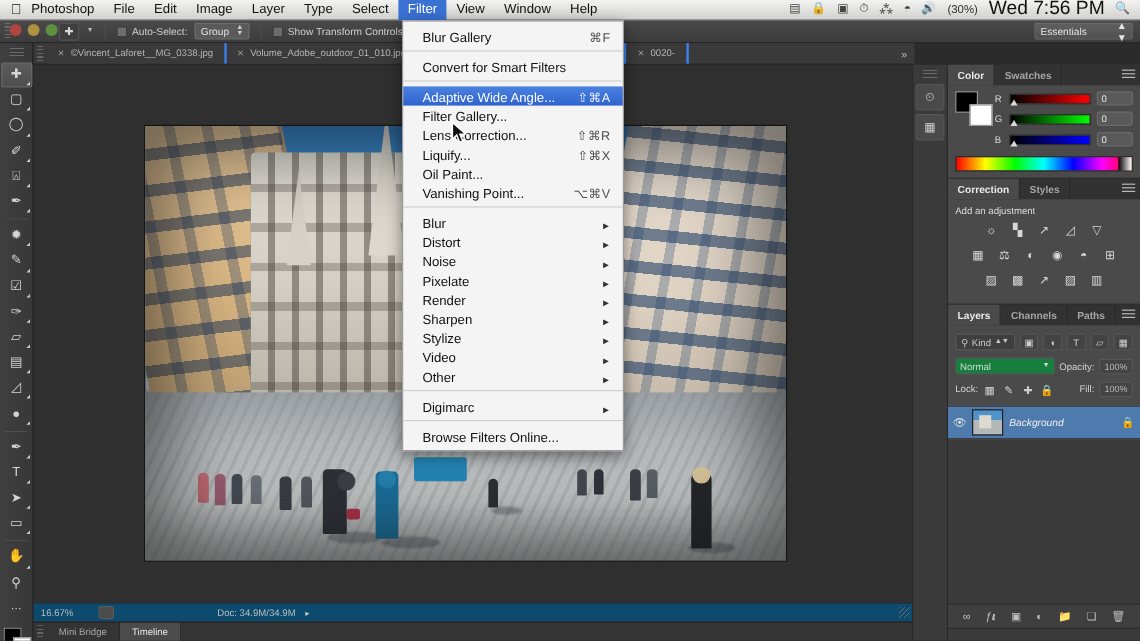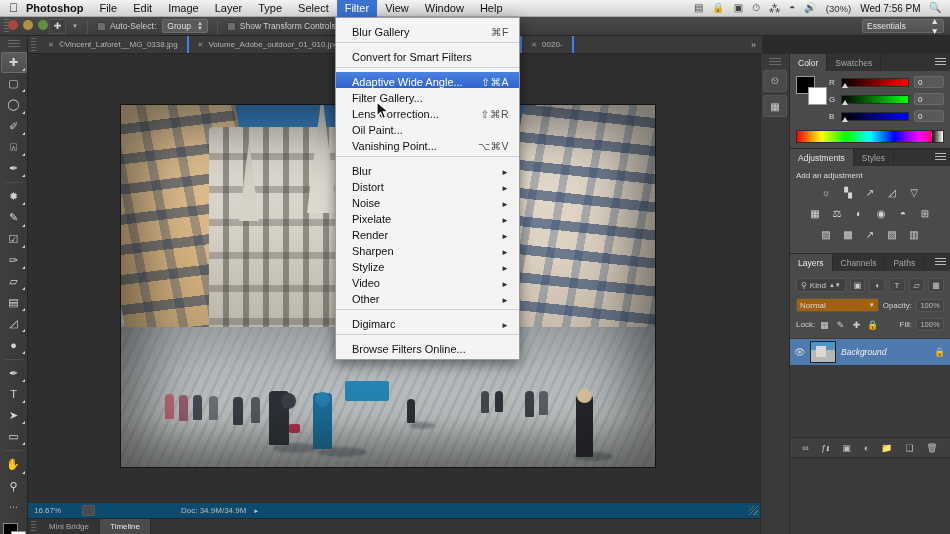--- a/index.html
+++ b/index.html
@@ -18,26 +18,26 @@
     border-bottom: 1px solid #a8a8a8;
     display: flex; align-items: center;
     font-size: 11px; color: #111;
     z-index: 40;
   }
   .osbar .apple { margin-left: 9px; font-size: 12px; line-height: 1; }
   .osbar .mitem {
     padding: 0 8px; height: 17px; line-height: 17px;
     white-space: nowrap; cursor: default;
   }
-  .osbar .mitem.bold { font-weight: bold; }
+  .osbar .mitem.bold { font-weight: normal; }
   .osbar .mitem.active { background: #3a71d2; color: #fff; }
   .osbar .right { margin-left: auto; display: flex; align-items: center; gap: 9px; padding-right: 8px; }
   .osbar .right .ic { font-size: 10px; color: #2a2a2a; opacity: .85; line-height: 1; }
   .osbar .right .bat { font-size: 9.5px; color: #333; }
-  .osbar .right .clock { font-size: 10px; color: #111; }
+  .osbar .right .clock { font-size: 16px; color: #111; }
 
   
   .dots { position: absolute; left: 8px; top: 20px; display: flex; gap: 5px; z-index: 39; }
   .dots i { width: 10px; height: 10px; border-radius: 50%; display: block; }
   .dots .r { background: #b0453f; } .dots .y { background: #b0913f; } .dots .g { background: #5f9040; }
 
   
   .optbar {
     position: absolute; top: 17px; left: 0; width: 950px; height: 19px;
     background: linear-gradient(to bottom,#4a4a4a,#3c3c3c);
@@ -187,21 +187,21 @@
   }
   .icondock .dgrip { height: 8px; width: 12px; margin: 0 auto 4px;
     background: repeating-linear-gradient(to bottom,#6a6a6a 0 1px,transparent 1px 3px); }
   .dockicon { width: 24px; height: 22px; margin: 3px auto; background: #4a4a4a;
     border: 1px solid #555; border-radius: 2px; display: flex; align-items: center;
     justify-content: center; color: #cfcfcf; font-size: 10px; }
 
   
   .panels { position: absolute; top: 54px; right: 0; width: 160px; bottom: 0; background: #3a3a3a; }
   .panel { border-bottom: 1px solid #2a2a2a; }
-  .ptabs { display: flex; align-items: stretch; height: 17px; background: #323232; position: relative; }
+  .ptabs { display: flex; align-items: stretch; height: 17px; background: #323232; position: relative; font-weight: bold; }
   .ptab { padding: 0 8px; display: flex; align-items: center; font-size: 8.5px;
     color: #a5a5a5; border-right: 1px solid #2a2a2a; }
   .ptab.active { background: #4a4a4a; color: #e9e9e9; }
   .pmenu { position: absolute; right: 4px; top: 4px; width: 11px; height: 9px; }
   .pmenu i { display: block; height: 1px; background: #b9b9b9; margin-bottom: 2px; }
   .pbody { background: #4a4a4a; padding: 5px 6px; }
 
   
   .colorrow { display: flex; align-items: center; gap: 5px; margin-bottom: 5px; }
   .colorrow .lbl { font-size: 8px; color: #dcdcdc; width: 7px; }
@@ -227,21 +227,21 @@
   .adjgrid { display: flex; gap: 7px; justify-content: center; margin-bottom: 6px; }
   .adjbtn { width: 15px; height: 15px; display: flex; align-items: center; justify-content: center;
     color: #d6d6d6; font-size: 10px; line-height: 1; }
 
   
   .lrow { display: flex; align-items: center; gap: 4px; padding: 3px 1px; font-size: 8px; color: #d2d2d2; }
   .kindbox { display: flex; align-items: center; gap: 3px; background: #3f3f3f; border: 1px solid #575757;
     border-radius: 2px; height: 14px; padding: 0 4px; color: #cacaca; }
   .lfilter { width: 16px; height: 14px; background: #434343; border: 1px solid #545454;
     border-radius: 2px; display: flex; align-items: center; justify-content: center; color: #cfcfcf; font-size: 8px; }
-  .blendsel { flex: 1; height: 14px; background: #a16207; border: 1px solid #575757; border-radius: 2px;
+  .blendsel { flex: 1; height: 14px; background: #15803d; border: 1px solid #575757; border-radius: 2px;
     display: flex; align-items: center; justify-content: space-between; padding: 0 3px; color: #d8d8d8; }
   .valbox { width: 28px; height: 13px; background: #444; border: 1px solid #565656; border-radius: 2px;
     display: flex; align-items: center; justify-content: center; color: #b9b9b9; font-size: 7.5px; }
   .lockicons { display: flex; gap: 5px; }
   .lockic { width: 11px; height: 11px; color: #cfcfcf; font-size: 9px; display: flex; align-items: center; justify-content: center; }
   .layeritem { display: flex; align-items: center; gap: 5px; height: 28px; padding: 0 4px;
     background: #4f7aad; border-top: 1px solid #3d3d3d; border-bottom: 1px solid #3d3d3d; }
   .layeritem .eye { width: 11px; color: #e2e2e2; font-size: 9px; }
   .layerthumb { width: 26px; height: 22px; border: 1px solid #222; overflow: hidden; position: relative;
     background: linear-gradient(to bottom,#4f93c9 0 40%, #b5b8b8 40% 100%); }
@@ -493,21 +493,21 @@
               <span class="numbox">0</span>
             </div>
           </div>
         </div>
         <div class="spectrum"></div>
       </div>
     </div>
 
     <div class="panel">
       <div class="ptabs">
-        <div class="ptab active">Adjustments</div>
+        <div class="ptab active">Correction</div>
         <div class="ptab">Styles</div>
         <div class="pmenu">
             <i></i>
             <i></i>
             <i></i>
           </div>
       </div>
       <div class="pbody">
         <div class="addadj">Add an adjustment</div>
         <div class="adjgrid">
@@ -528,21 +528,21 @@
         <div class="adjgrid">
           <span class="adjbtn">▨</span>
           <span class="adjbtn">▩</span>
           <span class="adjbtn">↗</span>
           <span class="adjbtn">▨</span>
           <span class="adjbtn">▥</span>
         </div>
       </div>
     </div>
 
-    <div class="panel" style="position:relative;height:204px">
+    <div class="panel" style="position:relative;height:270px">
       <div class="ptabs">
         <div class="ptab active">Layers</div>
         <div class="ptab">Channels</div>
         <div class="ptab">Paths</div>
         <div class="pmenu">
             <i></i>
             <i></i>
             <i></i>
           </div>
       </div>
@@ -615,20 +615,24 @@
       <span class="key">⇧⌘A</span>
     </div>
     <div class="mrow">
       <span class="lab">Filter Gallery...</span>
     </div>
     <div class="mrow">
       <span class="lab">Lens Correction...</span>
       <span class="key">⇧⌘R</span>
     </div>
     <div class="mrow">
+      <span class="lab">Liquify...</span>
+      <span class="key">⇧⌘X</span>
+    </div>
+    <div class="mrow">
       <span class="lab">Oil Paint...</span>
     </div>
     <div class="mrow">
       <span class="lab">Vanishing Point...</span>
       <span class="key">⌥⌘V</span>
     </div>
     <div class="msep"></div>
 
     <div class="mrow">
       <span class="lab">Blur</span>

